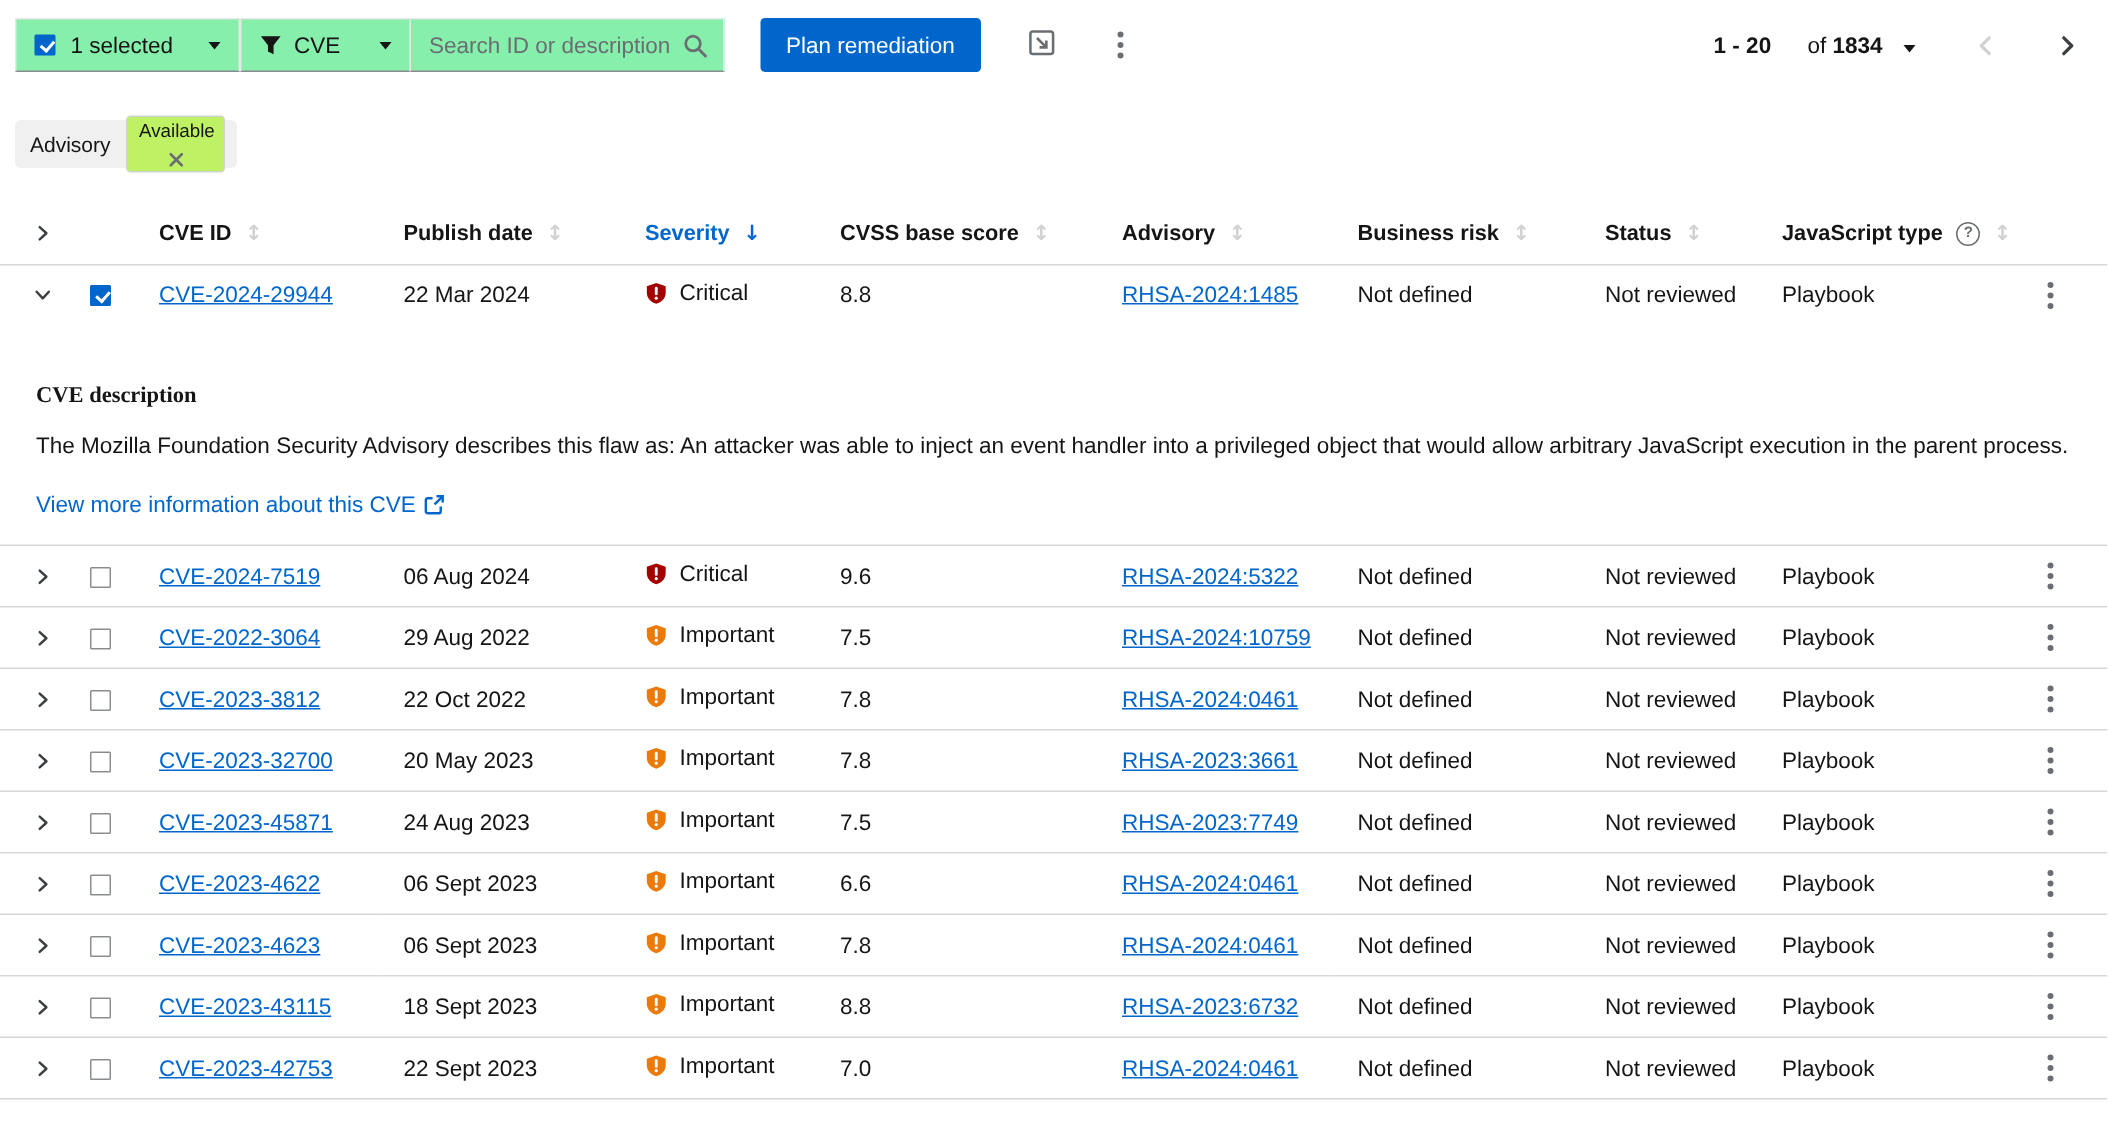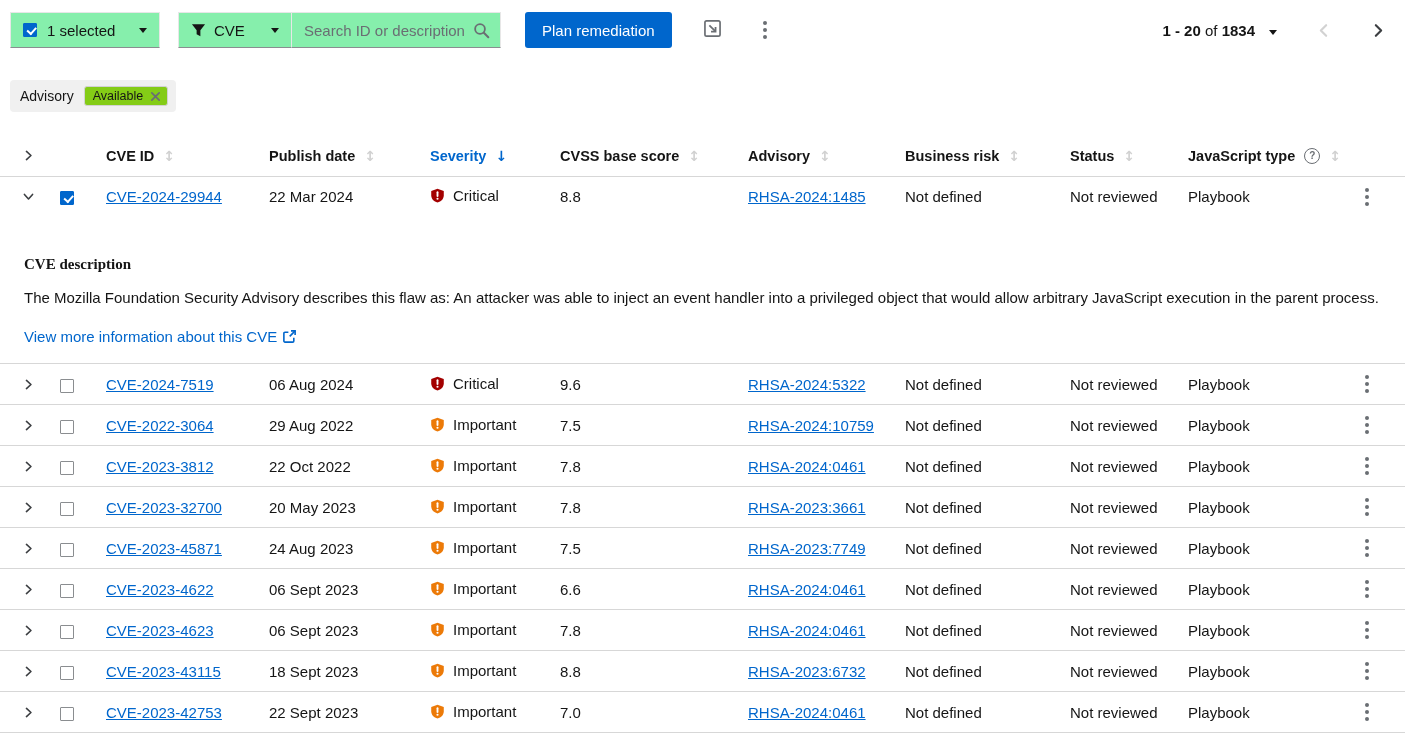--- a/index.html
+++ b/index.html
@@ -15,21 +15,21 @@
   .toolbar { display:flex; align-items:center; padding:12px 14px 8px 10px; }
   .control {
     height:36px; background:#86efac;
     border:1px solid #e7e7e7; border-bottom-color:#8a8d90;
     display:flex; align-items:center;
   }
   .bulk-select { width:150px; padding:0 12px; gap:10px; cursor:pointer; }
   .bulk-select .caret { margin-left:auto; }
   .bs-label { font-size:15px; }
 
-  .filter-group { display:flex; margin-left:18px; }
+  .filter-group { display:flex; }
   .filter-toggle { width:114px; padding:0 12px; gap:8px; cursor:pointer; }
   .filter-toggle .caret { margin-left:auto; }
   .search-box { width:210px; position:relative; margin-left:-1px; }
   .search-box input {
     border:none; outline:none; width:100%; height:100%;
     padding:0 34px 0 12px; font-size:15px; color:#151515;
     font-family:"Liberation Sans", sans-serif; background:transparent;
   }
   .search-box input::placeholder { color:#6a6e73; }
   .search-box .mag { position:absolute; right:10px; top:9px; }
@@ -50,36 +50,36 @@
 
   .caret {
     width:0; height:0; display:inline-block;
     border-left:4.5px solid transparent; border-right:4.5px solid transparent;
     border-top:5px solid #151515;
   }
 
   .pagination { margin-left:auto; display:flex; align-items:center; }
   .pag-text { font-size:15px; white-space:pre; }
   .pag-text b { font-weight:700; }
-  .pag-text .of { color:#151515; font-weight:400; }
+  .pag-text .of { color:#151515; font-weight:400;margin-left:20px; }
   .pag-menu { background:none; border:none; cursor:pointer; margin-left:10px; padding:4px; }
   .nav-btn { background:none; border:none; cursor:pointer; padding:4px; margin-left:30px; }
   .nav-btn svg { display:block; }
 
   
   .chip-row { padding:24px 10px 0 10px; }
   .chip-group {
     display:inline-flex; align-items:center; gap:10px;
     background:#f0f0f0; border-radius:4px; padding:5px 8px 5px 10px; height:32px;
   }
   .chip-group-label { font-size:14px; color:#151515; }
   .chip {
     display:inline-flex; align-items:center; gap:7px;
-    background:#84cc16; border:1px solid #d2d2d2; border-radius:3px;
-    padding:2px 6px 2px 8px; font-size:12.5px;
+    background:#bef264; border:1px solid #d2d2d2; border-radius:3px;
+    padding:2px 6px 2px 8px; font-size:12.5px;flex-direction:column;
   }
   .chip-close { background:none; border:none; padding:0; cursor:pointer; line-height:0; }
 
   
   table.cve-table { border-collapse:collapse; table-layout:fixed; width:1405px; margin-top:24px; }
   col.c1{width:52px} col.c2{width:38px} col.c3{width:163px} col.c4{width:161px}
   col.c5{width:130px} col.c6{width:188px} col.c7{width:157px} col.c8{width:165px}
   col.c9{width:118px} col.c10{width:185px} col.c11{width:48px}
 
   thead th {

